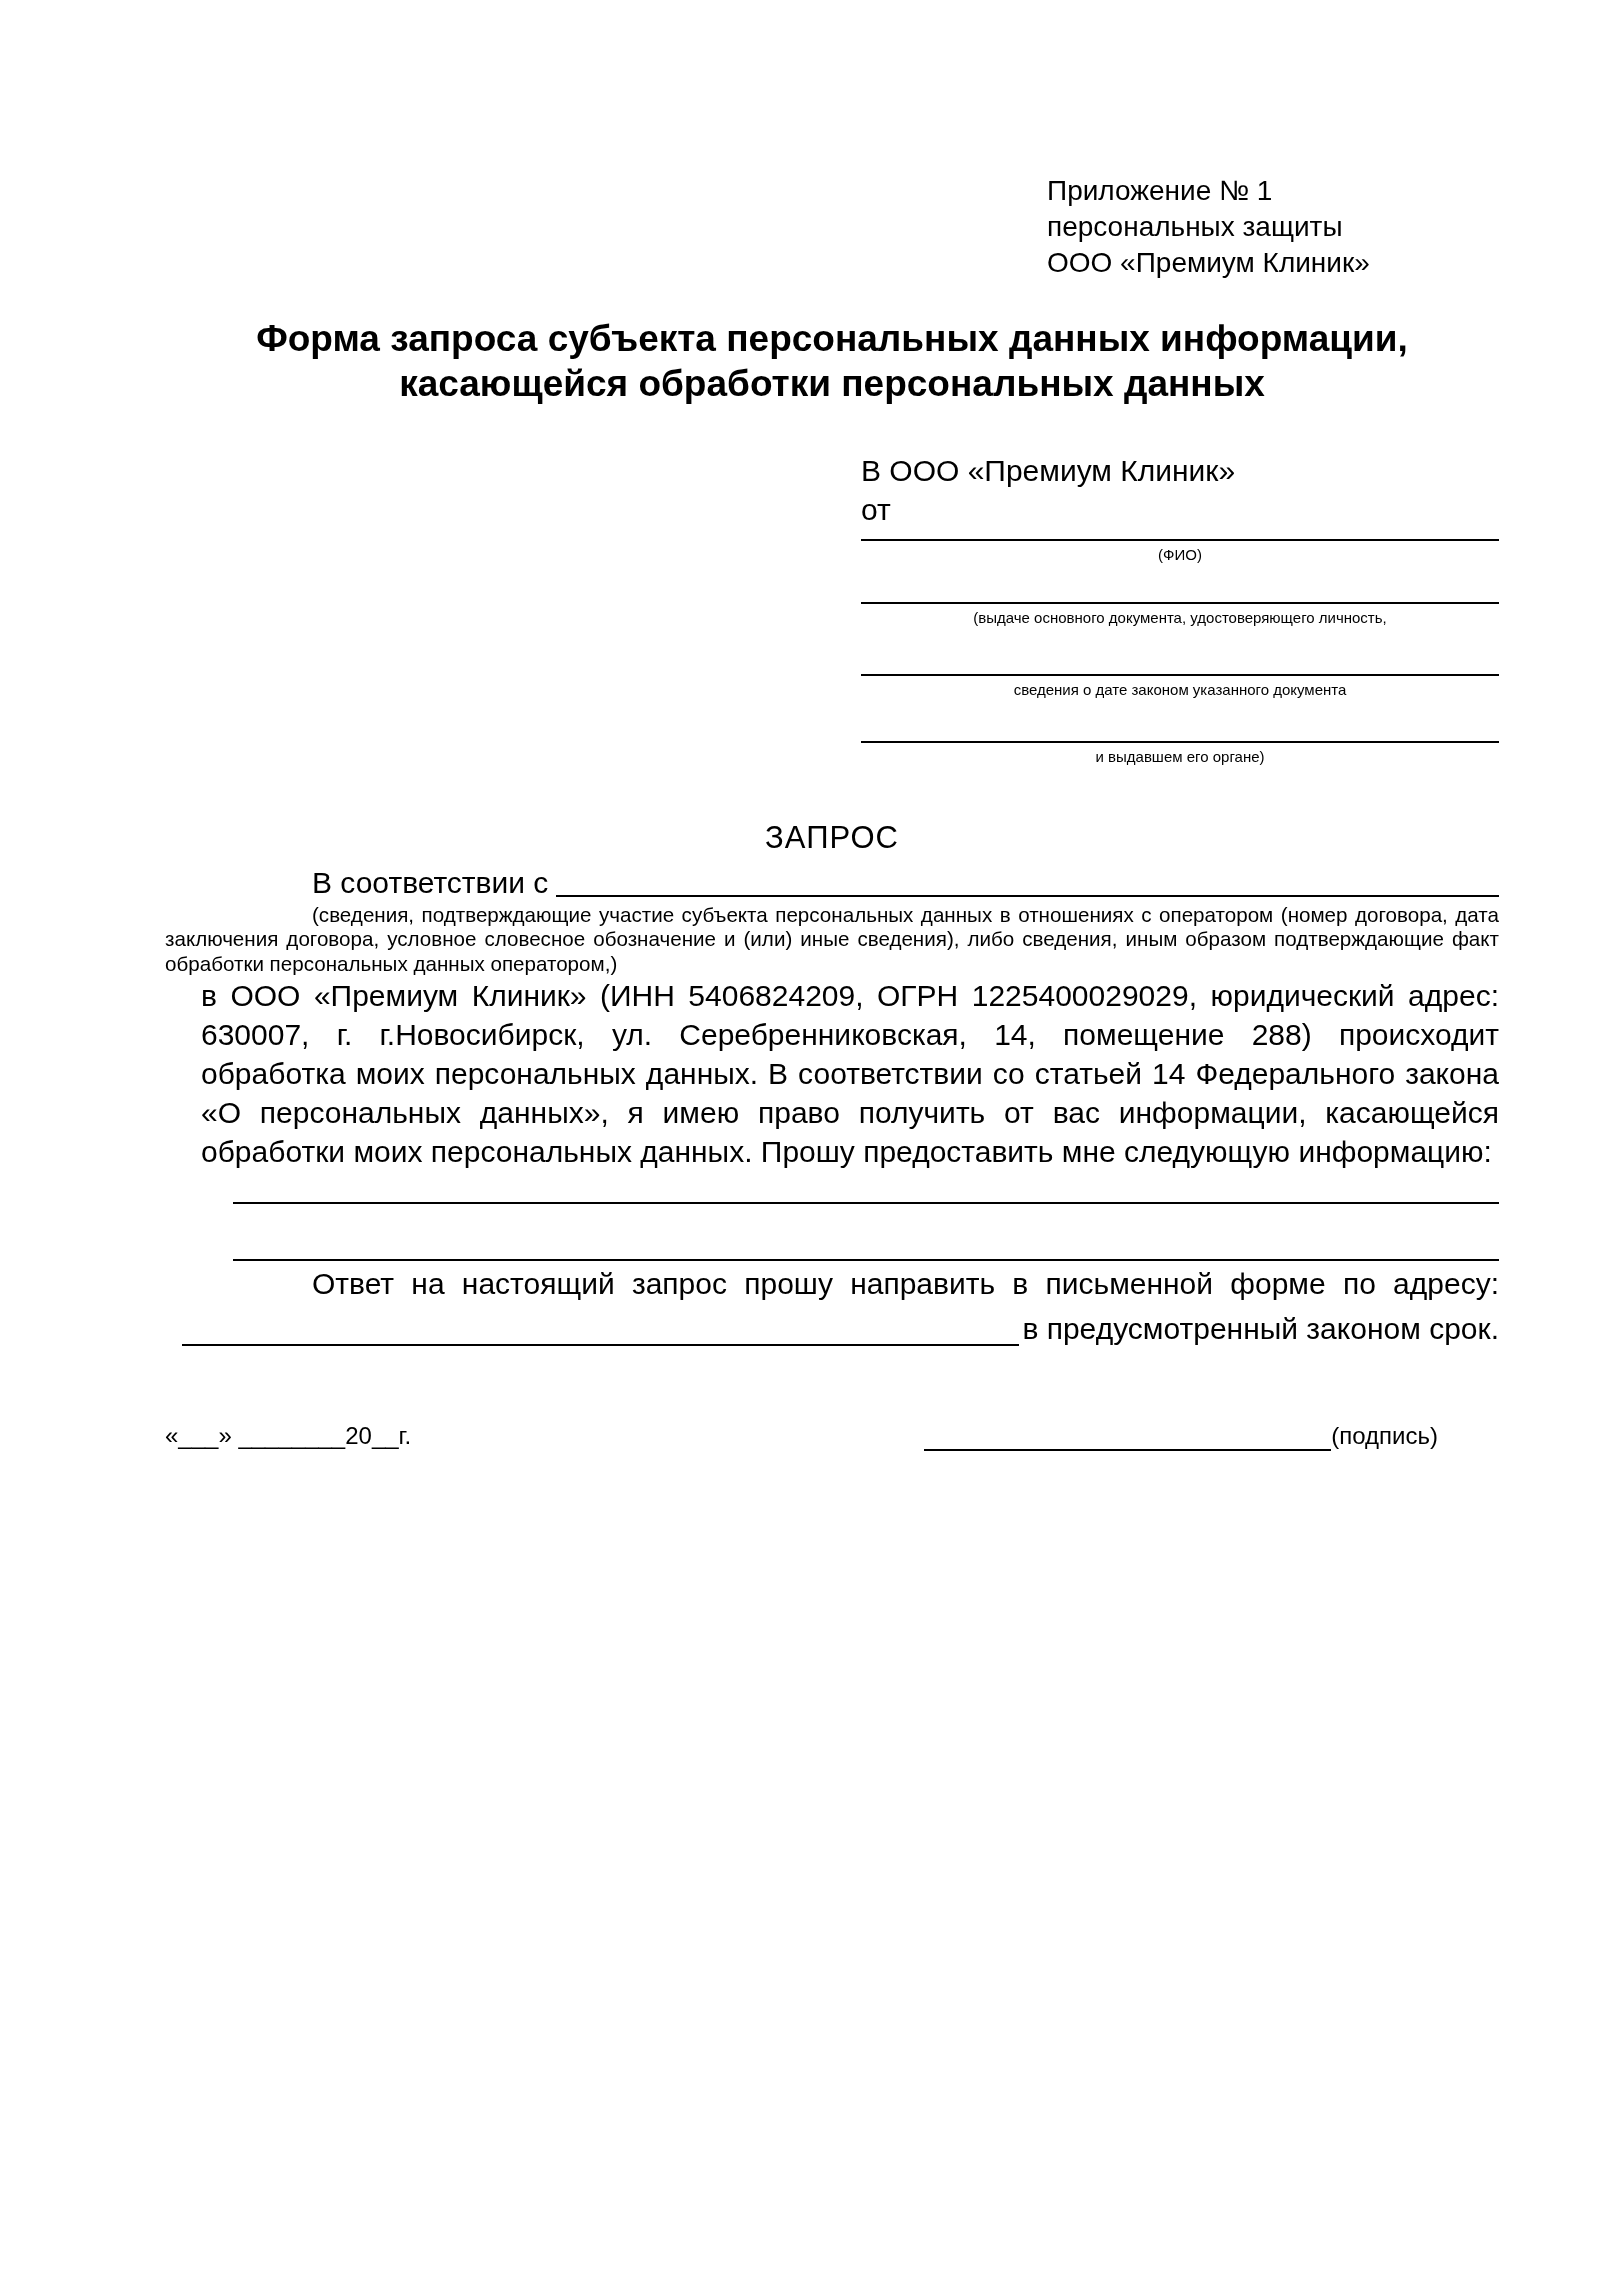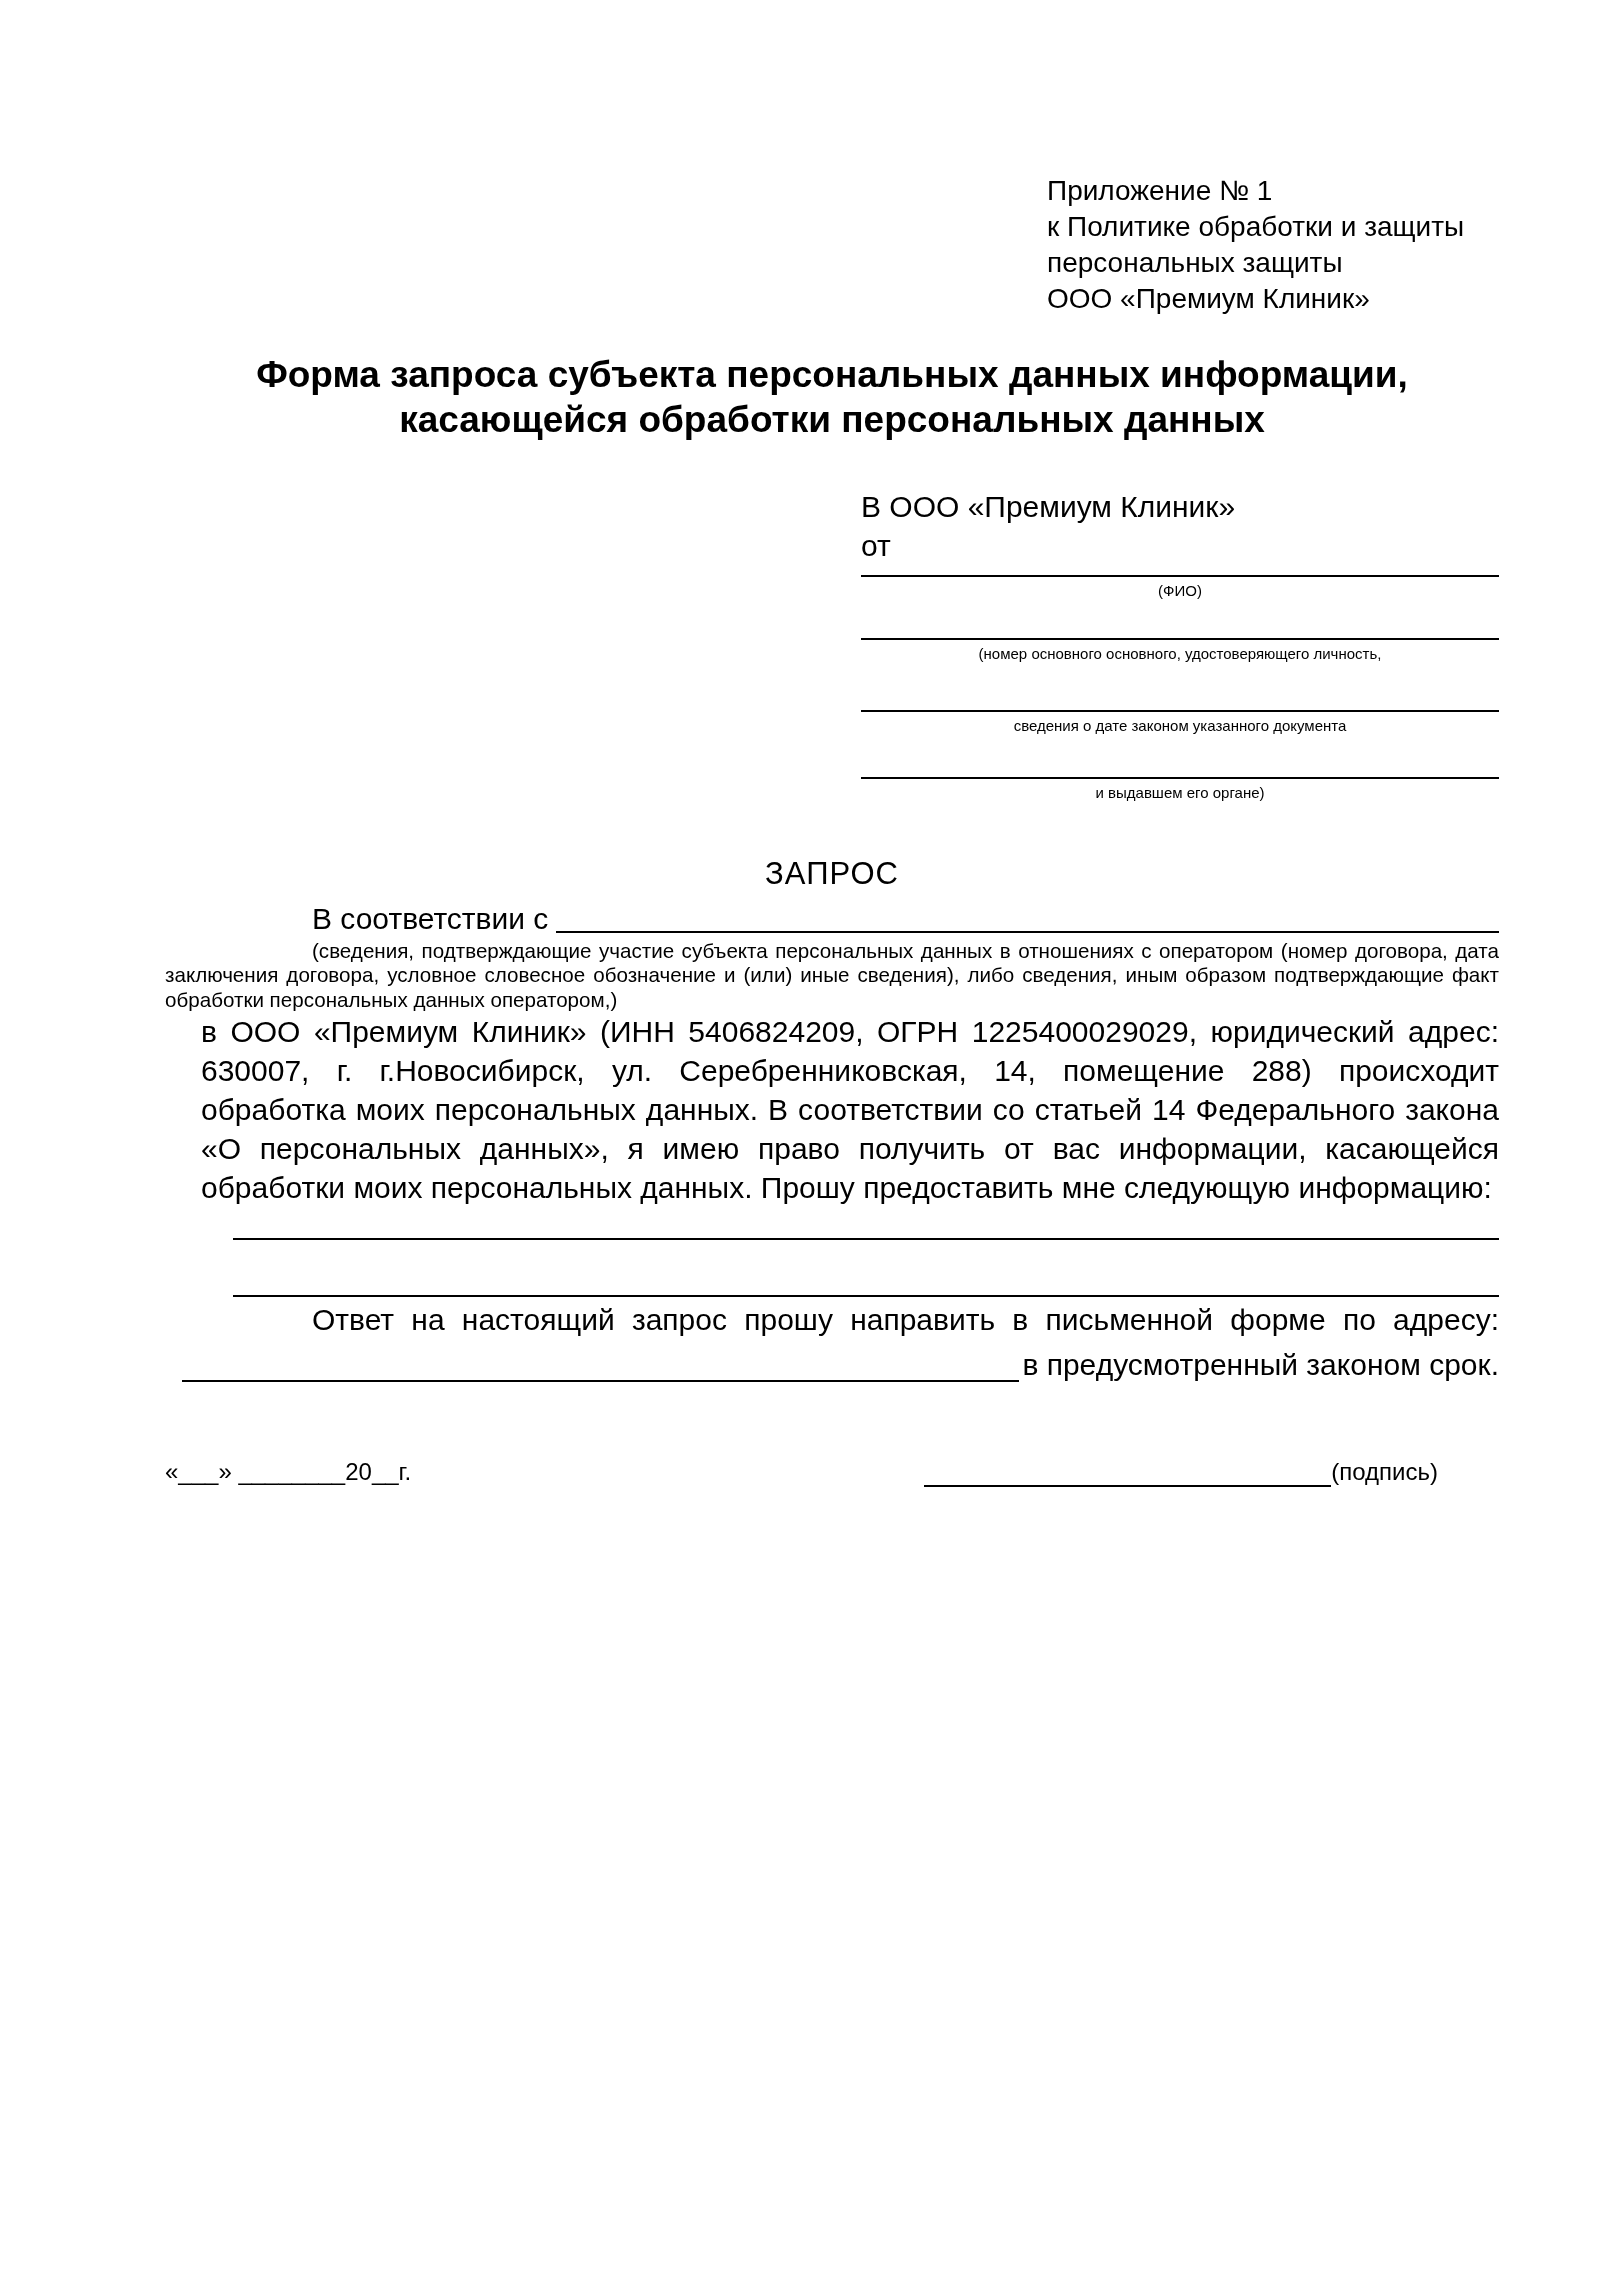--- a/index.html
+++ b/index.html
@@ -126,39 +126,38 @@
   }
   .signature-caption { white-space: nowrap; }
 </style>
 </head>
 <body>
 
 <div class="page">
 
   <div class="appendix">
     <div>Приложение № 1</div>
-    <div>к Политике обработки и защиты</div>
     <div>персональных защиты</div>
     <div>ООО «Премиум Клиник»</div>
   </div>
 
   <div class="doc-title">
     <div>Форма запроса субъекта персональных данных информации,</div>
     <div>касающейся обработки персональных данных</div>
   </div>
 
   <div class="addressee">
     <div>В ООО «Премиум Клиник»</div>
     <div>от</div>
 
     <div class="blank-field"></div>
     <div class="field-caption">(ФИО)</div>
 
     <div class="blank-field f2"></div>
-    <div class="field-caption">(номер основного основного, удостоверяющего личность,</div>
+    <div class="field-caption">(выдаче основного документа, удостоверяющего личность,</div>
 
     <div class="blank-field f3"></div>
     <div class="field-caption">сведения о дате законом указанного документа</div>
 
     <div class="blank-field f4"></div>
     <div class="field-caption">и выдавшем его органе)</div>
   </div>
 
   <div class="request-heading">ЗАПРОС</div>
 

